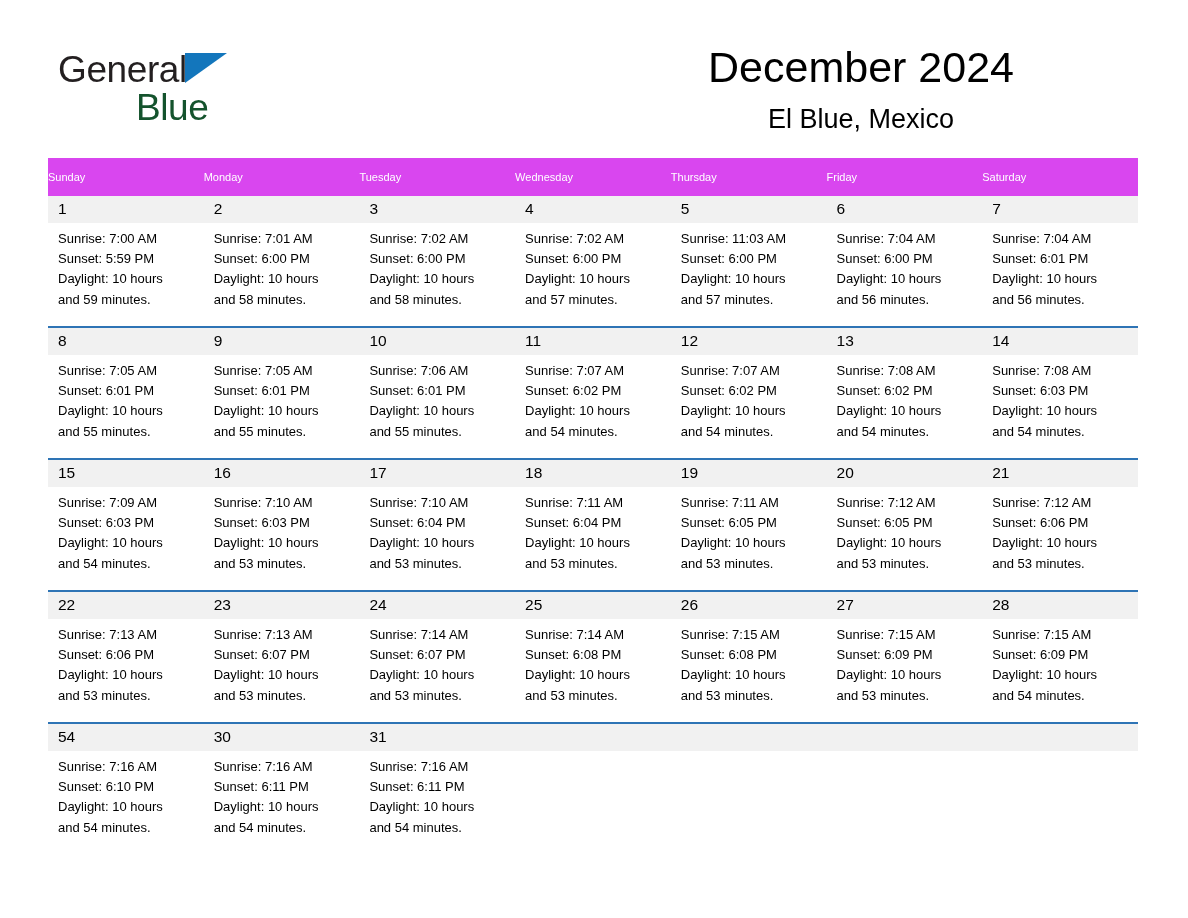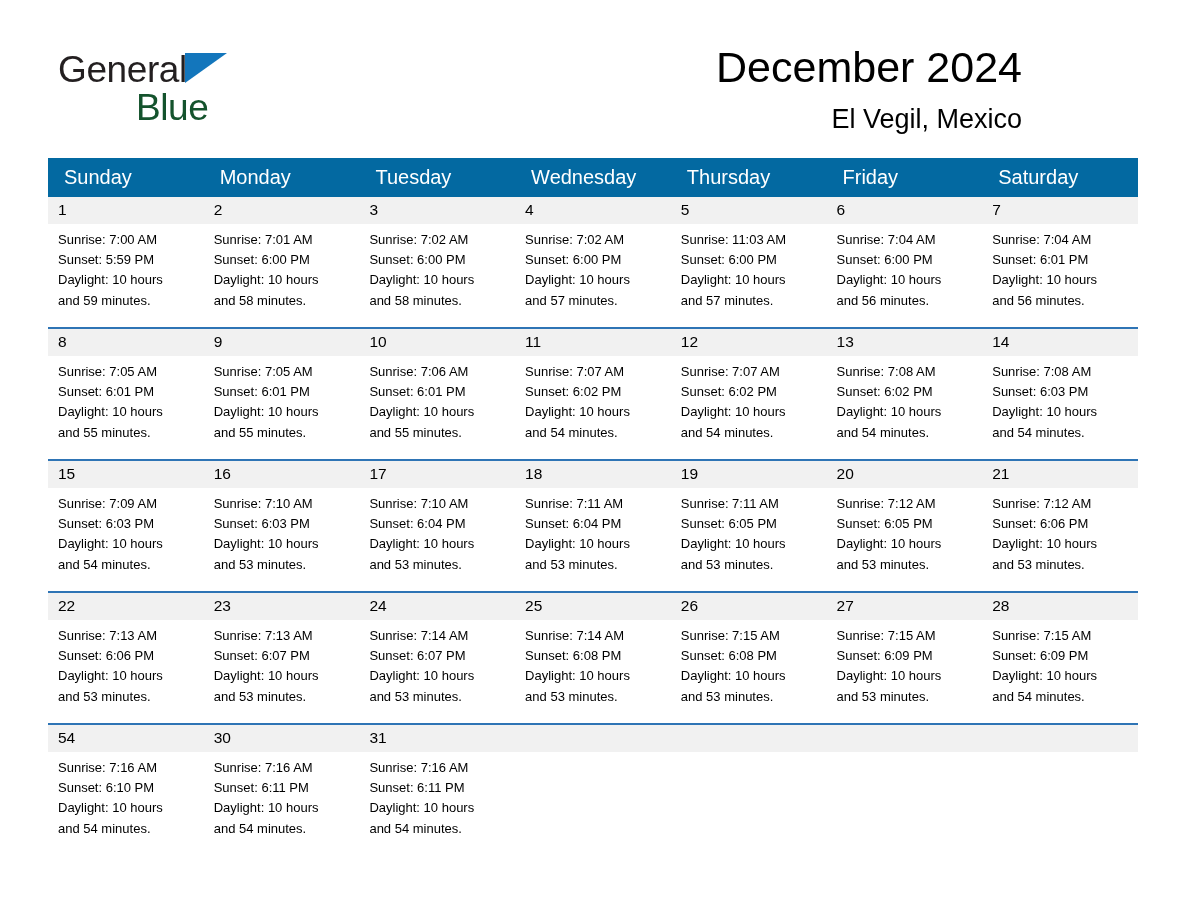--- a/index.html
+++ b/index.html
@@ -61,23 +61,23 @@
     margin-left: 78px;
     margin-top: -8px;
     font-size: 37px;
     line-height: 40px;
     letter-spacing: -0.4px;
     color: #14532d;
     font-weight: 400;
   }
   .title-block {
     position: absolute;
-    right: 0;
+    right: 8px;
     top: 0;
-    text-align: right;
+    text-align: center;
   }
   .cal-title {
     font-size: 43px;
     line-height: 54px;
     font-weight: 400;
     color: #000000;
     white-space: nowrap;
   }
   .cal-subtitle {
     font-size: 27px;
@@ -93,26 +93,26 @@
     position: absolute;
     left: 48px;
     top: 158px;
     width: 1090px;
     border-collapse: collapse;
     table-layout: fixed;
   }
   .calendar col { width: 155.71px; }
 
   .calendar thead th {
-    background: #0369a1;
+    background: #d946ef;
     color: #ffffff;
-    font-size: 20px;
+    font-size: 11px;
     font-weight: 400;
     text-align: left;
-    padding: 8px 0 8px 16px;
+    padding: 8px 0 8px 0;
     height: 22px;
     vertical-align: middle;
   }
 
   .calendar tbody tr.week-row > td {
     vertical-align: top;
     padding: 0;
     border-top: 2px solid #2e74b5;
   }
   .calendar tbody tr.week-row:first-child > td {
@@ -151,21 +151,21 @@
     <div class="brand">
       <div class="brand-top">
         <span class="brand-general">General</span>
         <span class="brand-flag"></span>
       </div>
       <div class="brand-blue">Blue</div>
     </div>
 
     <div class="title-block">
       <div class="cal-title">December 2024</div>
-      <div class="cal-subtitle">El Vegil, Mexico</div>
+      <div class="cal-subtitle">El Blue, Mexico</div>
     </div>
 
   </div>
 
   <table class="calendar">
     <colgroup>
       <col>
         <col>
         <col>
         <col>

